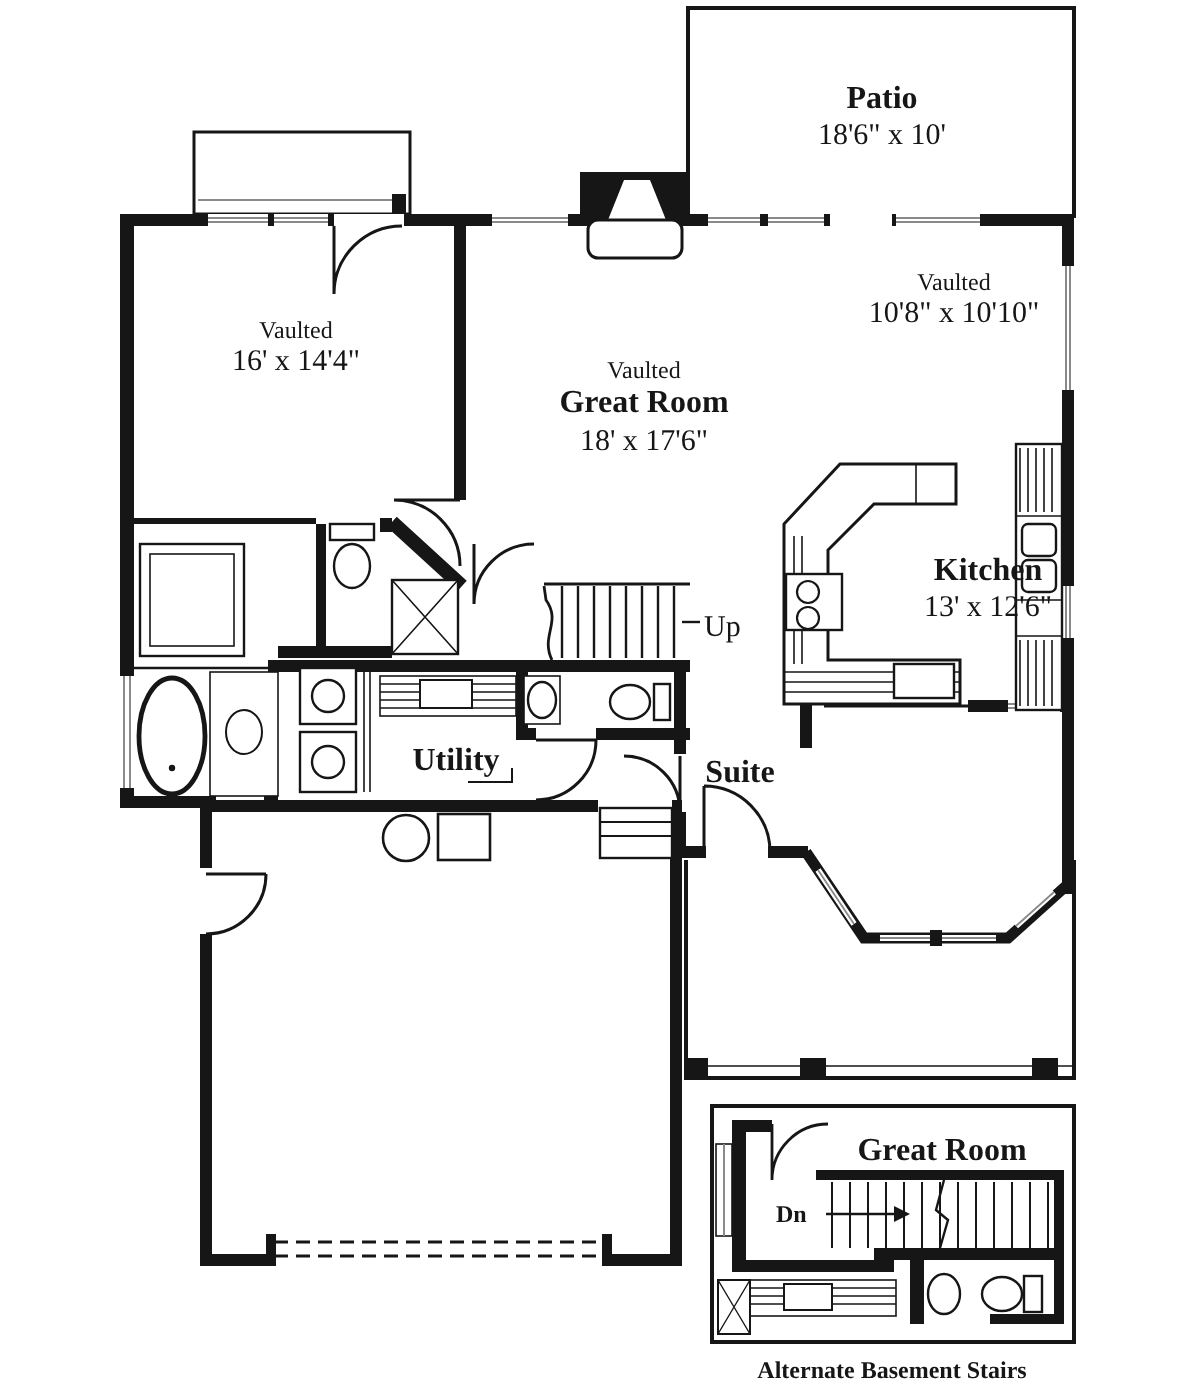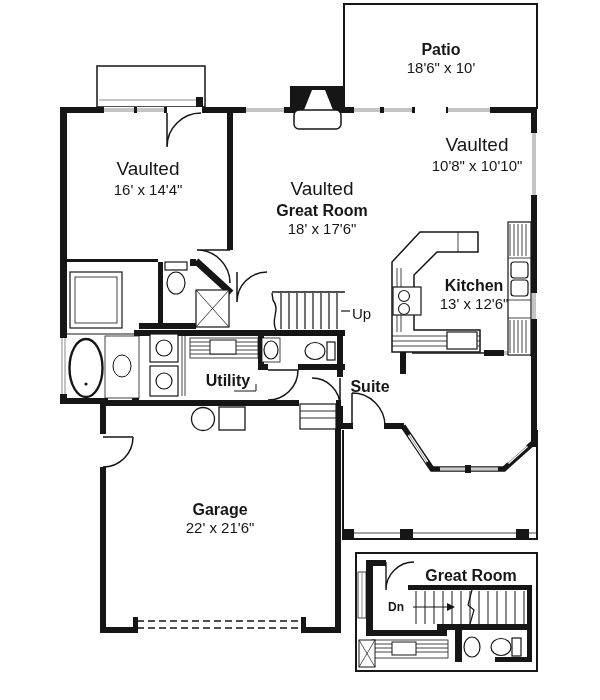--- a/index.html
+++ b/index.html
@@ -1,21 +1,21 @@
 <!DOCTYPE html>
 <html><head>
 <meta charset="utf-8">
 <style>
   html,body{margin:0;padding:0;}
   body{width:600px;height:700px;background:#fff;font-family:"Liberation Sans",sans-serif;}
   .plan{position:relative;width:600px;height:700px;background:#fff;overflow:hidden;color:#161616;}
   .plan svg{position:absolute;left:0;top:0;}
-  .lbl{position:absolute;transform:translateX(-50%);text-align:center;line-height:1.2;white-space:nowrap;color:#161616;}
+  .lbl{position:absolute;transform:translateX(-50%);text-align:center;line-height:1.2;white-space:nowrap;color:#161616;font-family:Liberation Serif, serif;}
   .lbl.la{transform:none;text-align:right;}
-  .pre{font-size:19px;}
+  .pre{font-size:12px;}
   .nm{font-size:16px;font-weight:bold;}
   .dm{font-size:15px;}
   .sm{font-size:15px;}
   .smb{font-size:12px;font-weight:bold;}
 </style>
 </head>
 <body>
 
 <div class="plan">
 <svg width="600" height="700" viewBox="0 0 600 700">
@@ -234,39 +234,36 @@
     <div class="pre">Vaulted</div>
     <div class="nm">Great Room</div>
     <div class="dm">18' x 17'6"</div>
   </div>
 
   <div class="lbl" style="left:477px;top:134px">
     <div class="pre">Vaulted</div>
     <div class="dm">10'8" x 10'10"</div>
   </div>
 
-  <div class="lbl" style="left:474px;top:276px">
+  <div class="lbl" style="left:494px;top:276px">
     <div class="nm">Kitchen</div>
     <div class="dm">13' x 12'6"</div>
   </div>
 
 
-  <div class="lbl" style="left:220px;top:500px">
-    <div class="nm">Garage</div>
-    <div class="dm">22' x 21'6"</div>
-  </div>
 
 
   <div class="lbl" style="left:228px;top:371px">
     <div class="nm">Utility</div>
   </div>
 
   <div class="lbl" style="left:370px;top:377px">
     <div class="nm">Suite</div>
   </div>
 
   <div class="lbl la sm" style="left:352px;top:305px">Up</div>
 
   <div class="lbl" style="left:471px;top:566px">
     <div class="nm">Great Room</div>
   </div>
   <div class="lbl la smb" style="left:388px;top:600px">Dn</div>
+  <div class="lbl smb" style="left:446px;top:678px">Alternate Basement Stairs</div>
 </div>
 
 </body></html>

